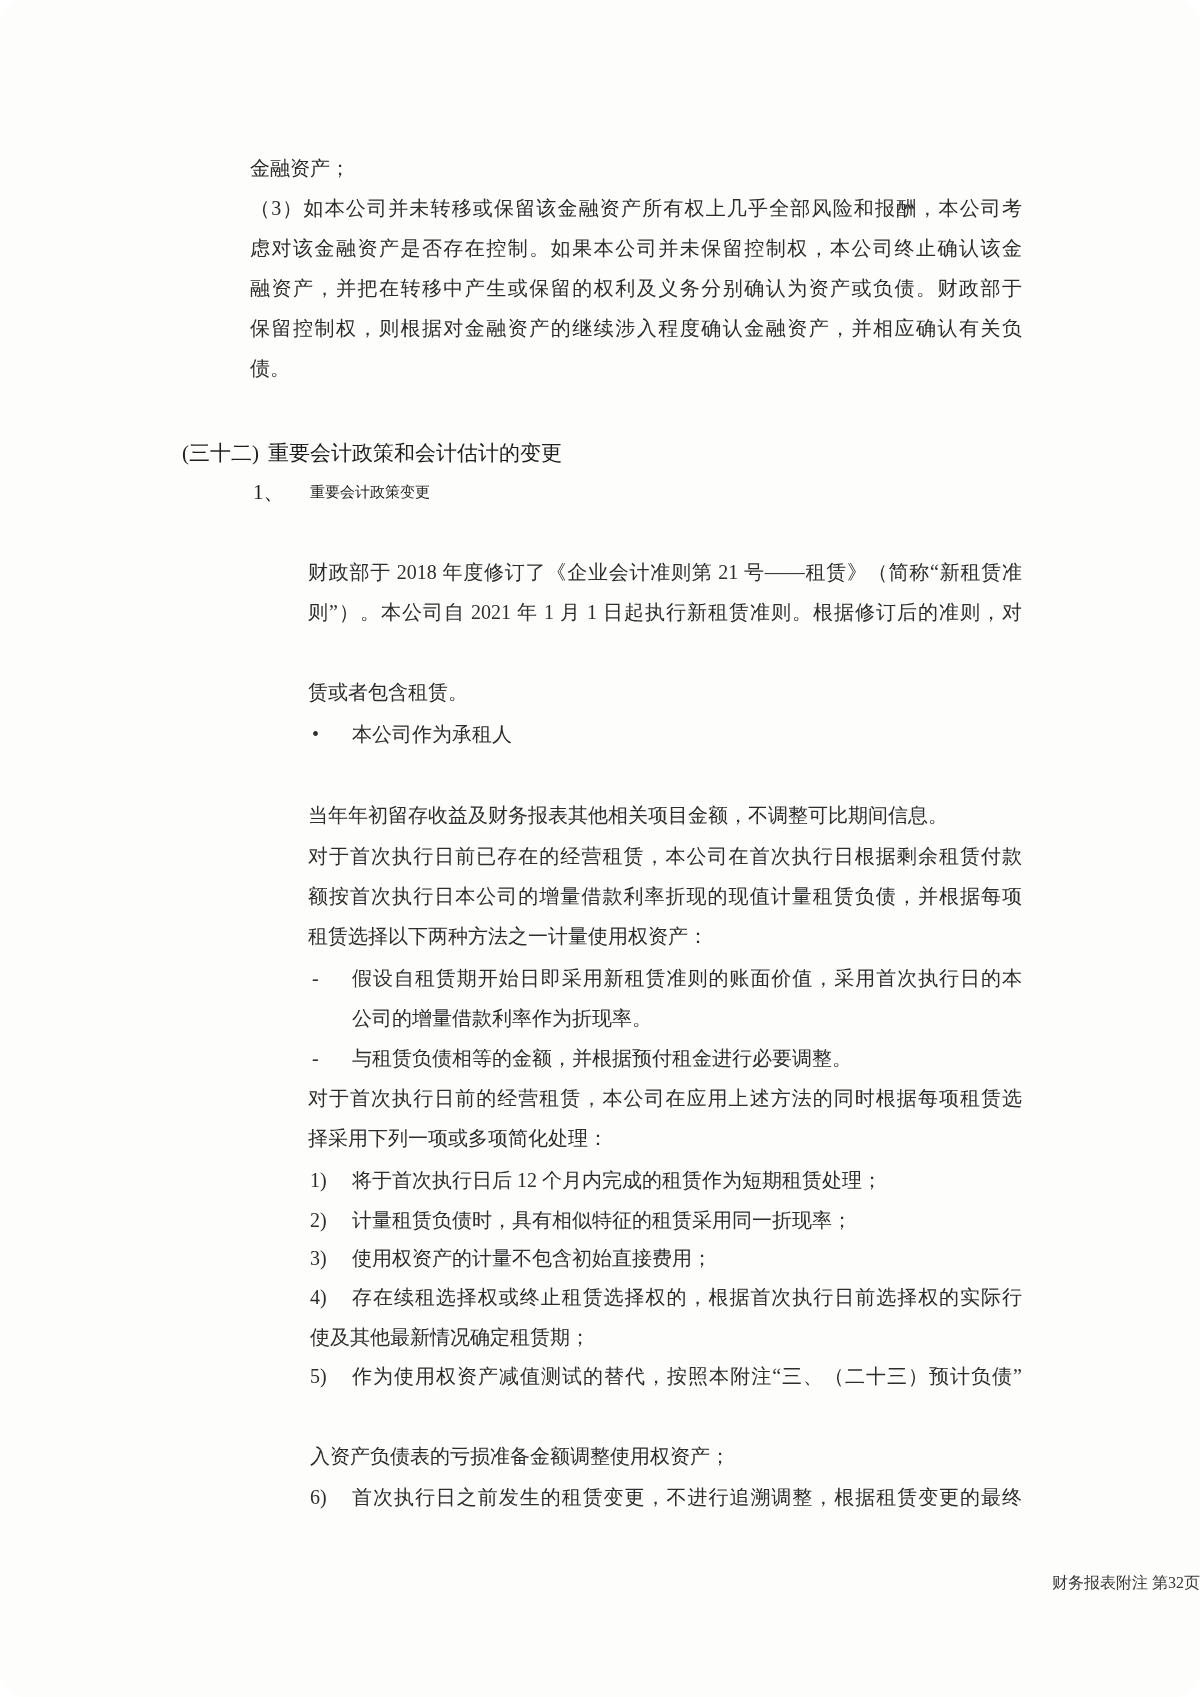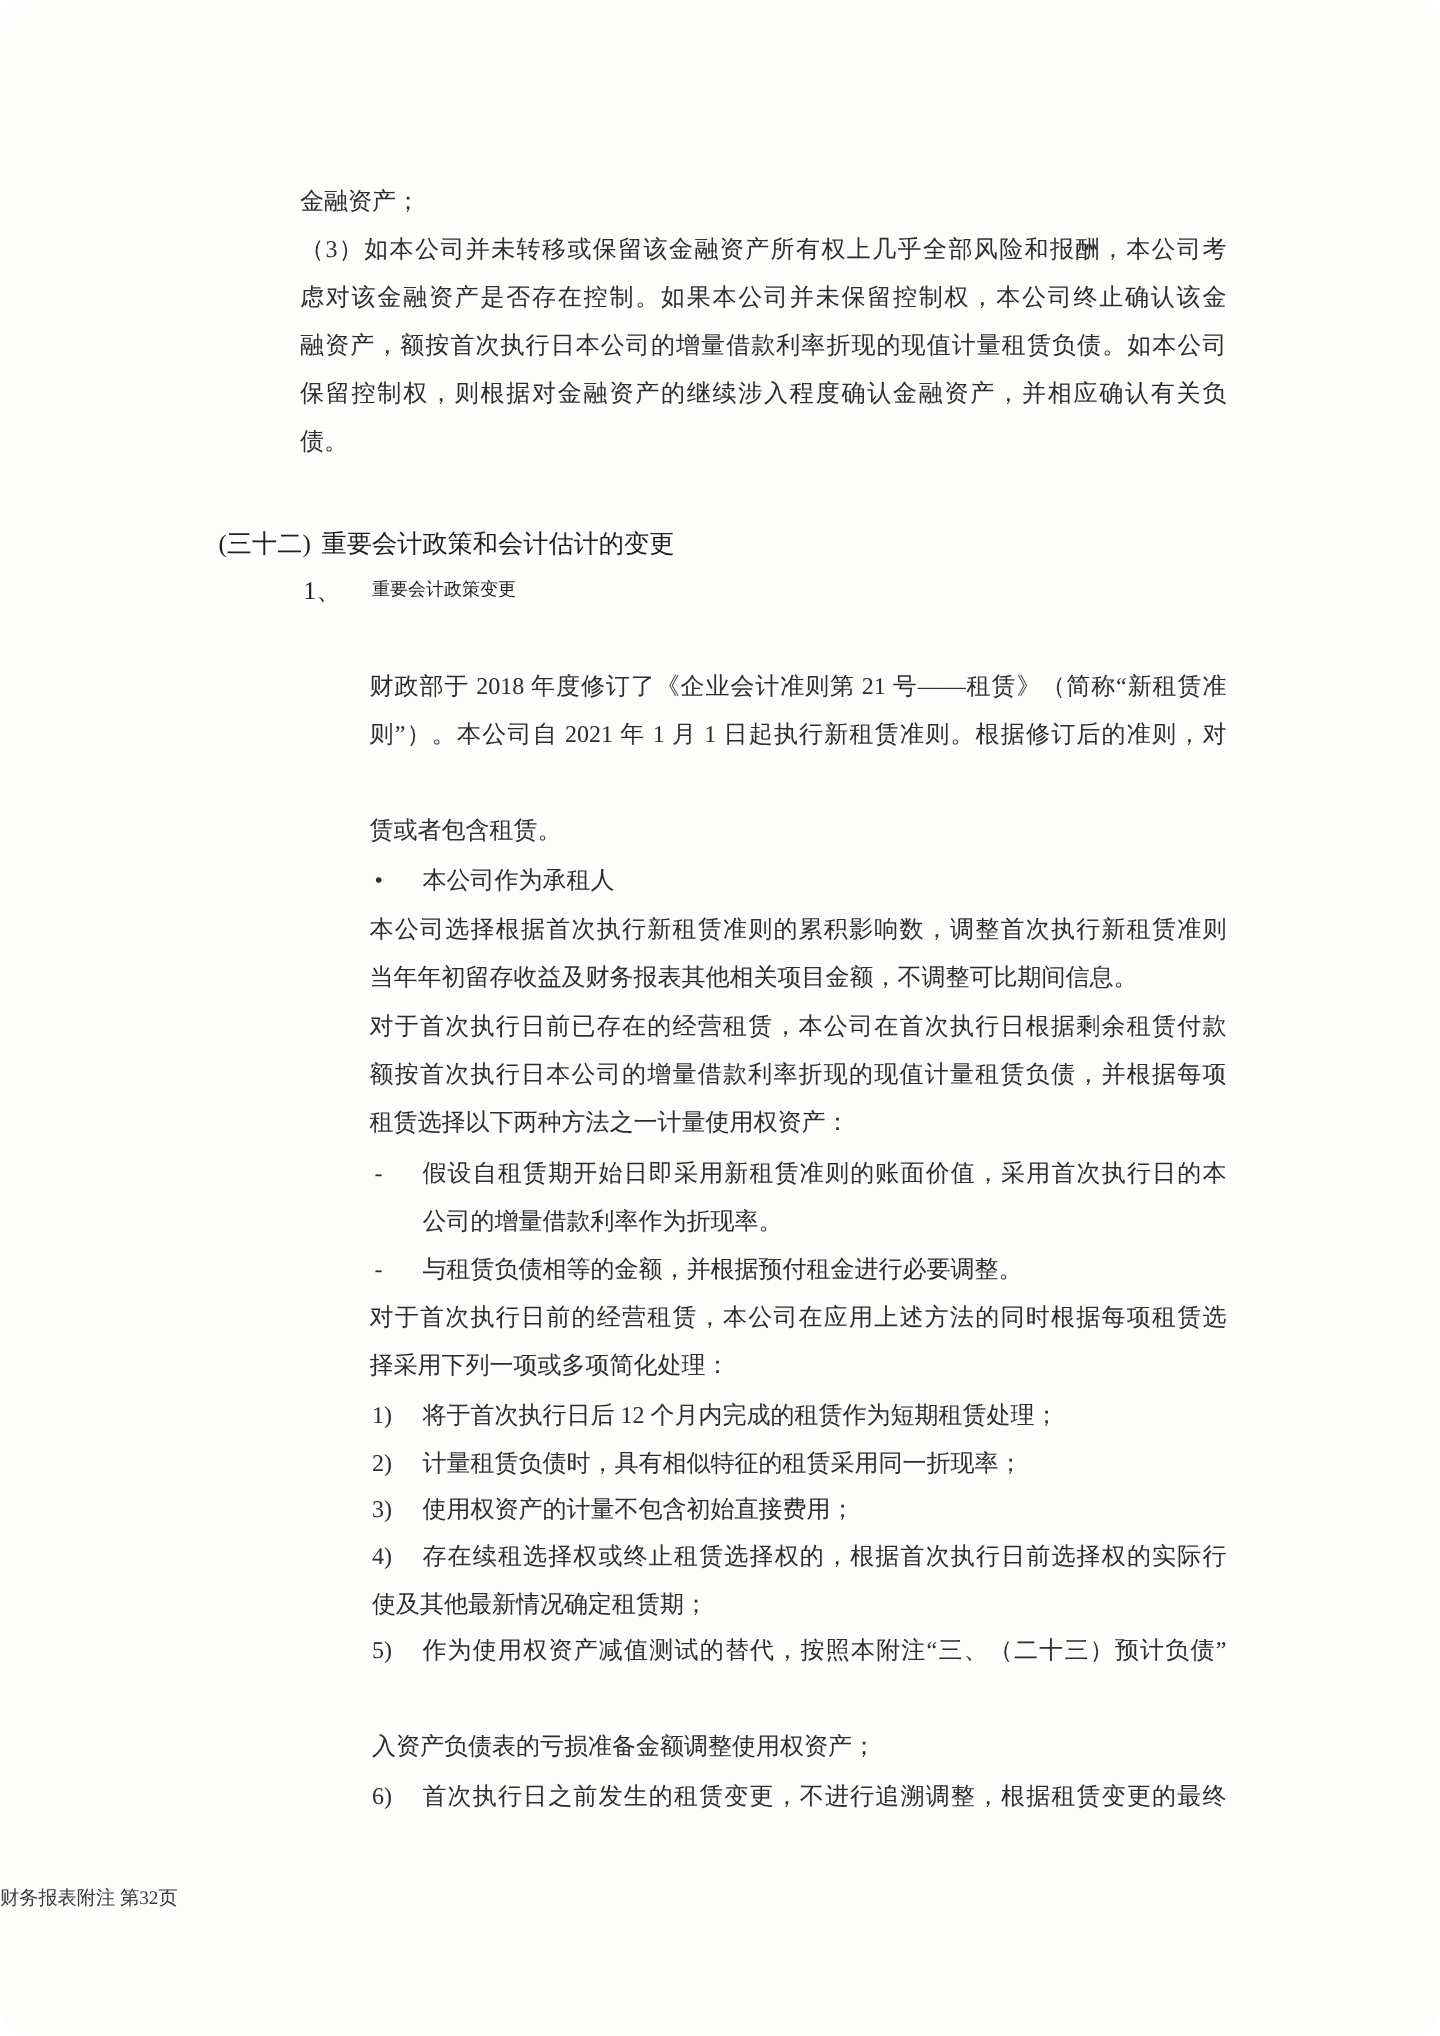--- a/index.html
+++ b/index.html
@@ -48,51 +48,50 @@
   #m-n4{top:1277px;left:310px}
   #l28{top:1277px;left:352px;width:670px}
   #l29{top:1317px;left:310px;width:712px}
   #m-n5{top:1356px;left:310px}
   #l30{top:1356px;left:352px;width:670px}
   #l31{top:1396px;left:310px;width:712px}
   #l32{top:1436px;left:310px}
   #m-n6{top:1477px;left:310px}
   #l33{top:1477px;left:352px;width:670px}
   #footer{position:absolute;top:1566px;left:0;width:1200px;height:34px;line-height:34px;
-          text-align:left;font-size:16px;color:#383838;}
+          text-align:right;font-size:16px;color:#383838;}
 </style>
 </head>
 <body>
 
 <div id="page">
 
   <div class="line" id="l01">金融资产；</div>
 
   <div class="line j" id="l02">（3）如本公司并未转移或保留该金融资产所有权上几乎全部风险和报酬，本公司考</div>
   <div class="line j" id="l03">虑对该金融资产是否存在控制。如果本公司并未保留控制权，本公司终止确认该金</div>
-  <div class="line j" id="l04">融资产，额按首次执行日本公司的增量借款利率折现的现值计量租赁负债。如本公司</div>
+  <div class="line j" id="l04">融资产，并把在转移中产生或保留的权利及义务分别确认为资产或负债。财政部于</div>
   <div class="line j" id="l05">保留控制权，则根据对金融资产的继续涉入程度确认金融资产，并相应确认有关负</div>
   <div class="line" id="l06">债。</div>
 
   <div class="line bold" id="l07">
     <span class="sp">(三十二)</span><span>重要会计政策和会计估计的变更</span>
   </div>
 
   <div class="line bold" id="sub-num">1、</div>
   <div class="line bold" id="sub-title">重要会计政策变更</div>
 
 
   <div class="line j" id="l10">财政部于 2018 年度修订了《企业会计准则第 21 号——租赁》（简称“新租赁准</div>
   <div class="line j" id="l11">则”）。本公司自 2021 年 1 月 1 日起执行新租赁准则。根据修订后的准则，对</div>
   <div class="line" id="l13">赁或者包含租赁。</div>
 
   <span class="mk" id="m-bullet">•</span>
   <div class="line" id="l14">本公司作为承租人</div>
 
-  <div class="line j" id="l15">本公司选择根据首次执行新租赁准则的累积影响数，调整首次执行新租赁准则</div>
   <div class="line" id="l16">当年年初留存收益及财务报表其他相关项目金额，不调整可比期间信息。</div>
 
   <div class="line j" id="l17">对于首次执行日前已存在的经营租赁，本公司在首次执行日根据剩余租赁付款</div>
   <div class="line j" id="l18">额按首次执行日本公司的增量借款利率折现的现值计量租赁负债，并根据每项</div>
   <div class="line" id="l19">租赁选择以下两种方法之一计量使用权资产：</div>
 
   <span class="mk" id="m-d1">-</span>
   <div class="line j" id="l20">假设自租赁期开始日即采用新租赁准则的账面价值，采用首次执行日的本</div>
   <div class="line" id="l21">公司的增量借款利率作为折现率。</div>
 

